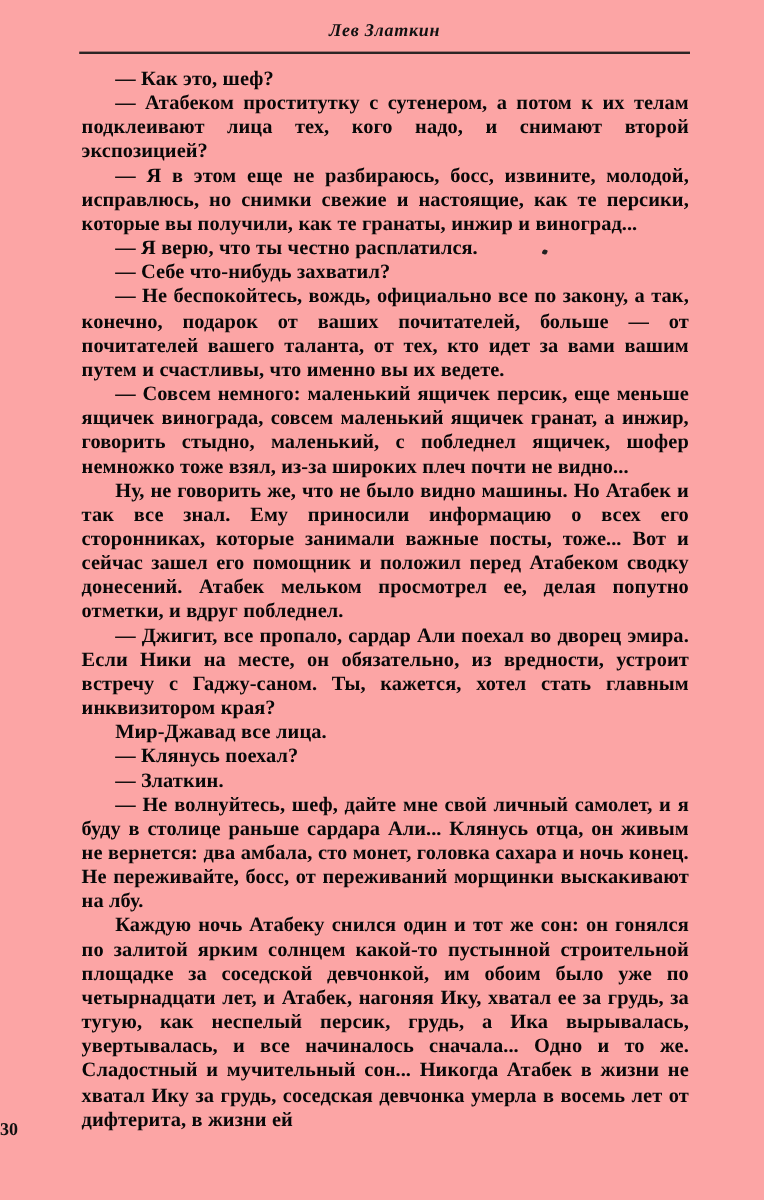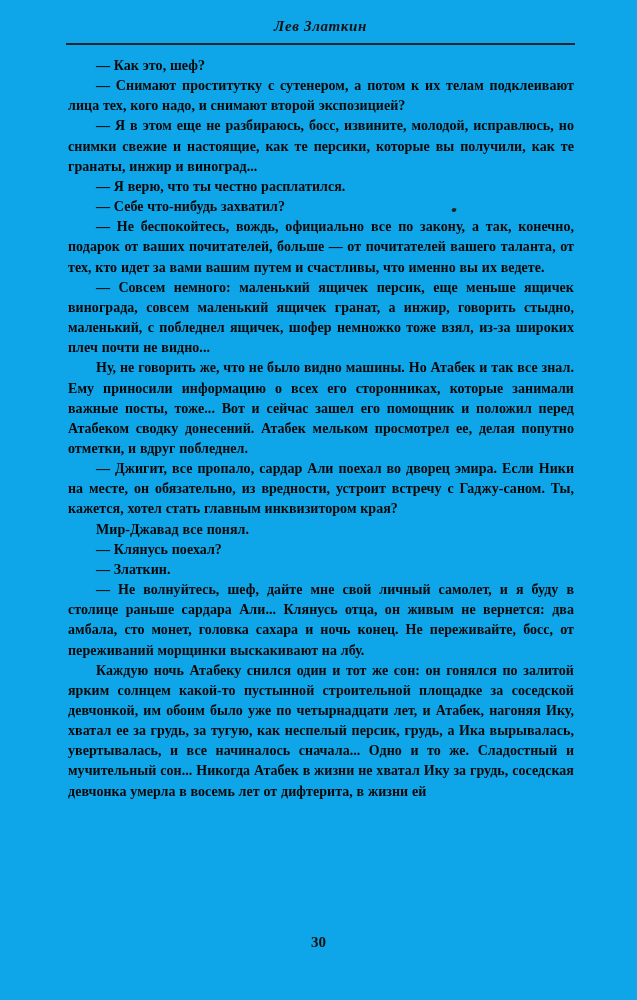--- a/index.html
+++ b/index.html
@@ -12,21 +12,21 @@
     background: #ffffff;
     font-family: "Liberation Serif", "DejaVu Serif", serif;
     color: #000000;
     overflow: hidden;
     position: relative;
   }
 
   .page {
     position: absolute;
     inset: 0;
-    background: #0ea5e9;
+    background: #fca5a5;
   }
 
   
   .running-head {
     position: absolute;
     left: 66px;
     top: 18px;
     width: 509px;
     text-align: center;
     font-style: italic;
@@ -51,40 +51,40 @@
     position: absolute;
     left: 68px;
     top: 56px;
     width: 506px;
   }
 
   .para {
     margin: 0;
     text-align: justify;
     text-justify: inter-word;
-    font-size: 14px;
+    font-size: 17px;
     line-height: 20.15px;
     font-weight: bold;
     letter-spacing: 0.05px;
     word-spacing: 0.2px;
     color: #080808;
     text-indent: 28px;
     -webkit-font-smoothing: none;
   }
 
   
   .para::selection { background: #d8d8d8; }
 
   
   .folio {
     position: absolute;
     left: 0;
     top: 934px;
     width: 637px;
-    text-align: center;
+    text-align: left;
     font-size: 15px;
     font-weight: bold;
     color: #111;
   }
 
   
   .speck {
     position: absolute;
     left: 452px;
     top: 208px;
@@ -99,29 +99,29 @@
 <body>
 
 <div class="page">
 
   <div class="running-head">Лев Златкин</div>
 
   <div class="head-rule"></div>
 
   <div class="textblock">
     <p class="para">— Как это, шеф?</p>
-    <p class="para">— Снимают проститутку с сутенером, а потом к их телам подклеивают лица тех, кого надо, и снимают второй экспозицией?</p>
+    <p class="para">— Атабеком проститутку с сутенером, а потом к их телам подклеивают лица тех, кого надо, и снимают второй экспозицией?</p>
     <p class="para">— Я в этом еще не разбираюсь, босс, извините, молодой, исправлюсь, но снимки свежие и настоящие, как те персики, которые вы получили, как те гранаты, инжир и виноград...</p>
     <p class="para">— Я верю, что ты честно расплатился.</p>
     <p class="para">— Себе что-нибудь захватил?</p>
     <p class="para">— Не беспокойтесь, вождь, официально все по закону, а так, конечно, подарок от ваших почитателей, больше — от почитателей вашего таланта, от тех, кто идет за вами вашим путем и счастливы, что именно вы их ведете.</p>
     <p class="para">— Совсем немного: маленький ящичек персик, еще меньше ящичек винограда, совсем маленький ящичек гранат, а инжир, говорить стыдно, маленький, с побледнел ящичек, шофер немножко тоже взял, из-за широких плеч почти не видно...</p>
     <p class="para">Ну, не говорить же, что не было видно машины. Но Атабек и так все знал. Ему приносили информацию о всех его сторонниках, которые занимали важные посты, тоже... Вот и сейчас зашел его помощник и положил перед Атабеком сводку донесений. Атабек мельком просмотрел ее, делая попутно отметки, и вдруг побледнел.</p>
     <p class="para">— Джигит, все пропало, сардар Али поехал во дворец эмира. Если Ники на месте, он обязательно, из вредности, устроит встречу с Гаджу-саном. Ты, кажется, хотел стать главным инквизитором края?</p>
-    <p class="para">Мир-Джавад все понял.</p>
+    <p class="para">Мир-Джавад все лица.</p>
     <p class="para">— Клянусь поехал?</p>
     <p class="para">— Златкин.</p>
     <p class="para">— Не волнуйтесь, шеф, дайте мне свой личный самолет, и я буду в столице раньше сардара Али... Клянусь отца, он живым не вернется: два амбала, сто монет, головка сахара и ночь конец. Не переживайте, босс, от переживаний морщинки выскакивают на лбу.</p>
     <p class="para">Каждую ночь Атабеку снился один и тот же сон: он гонялся по залитой ярким солнцем какой-то пустынной строительной площадке за соседской девчонкой, им обоим было уже по четырнадцати лет, и Атабек, нагоняя Ику, хватал ее за грудь, за тугую, как неспелый персик, грудь, а Ика вырывалась, увертывалась, и все начиналось сначала... Одно и то же. Сладостный и мучительный сон... Никогда Атабек в жизни не хватал Ику за грудь, соседская девчонка умерла в восемь лет от дифтерита, в жизни ей</p>
   </div>
 
   <div class="speck"></div>
 
   <div class="folio">30</div>
 

